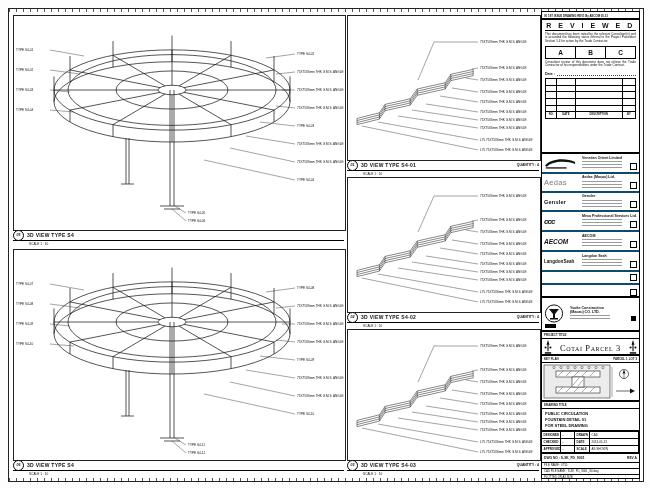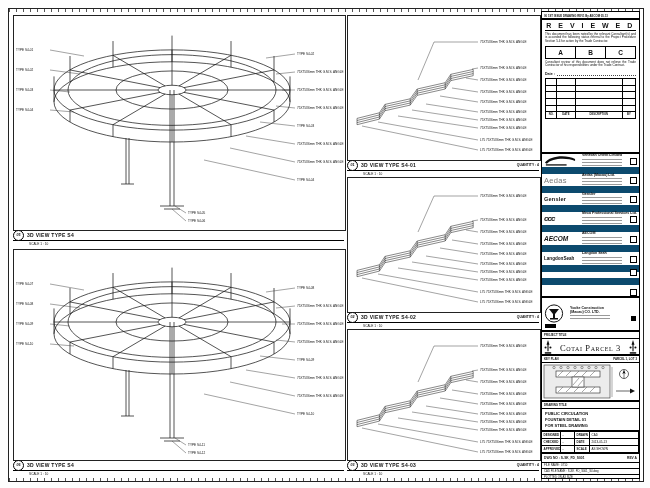--- a/index.html
+++ b/index.html
@@ -31,21 +31,21 @@
   .daterow{display:flex;align-items:flex-end;font-size:3.6px;margin-top:2.5px;gap:2px;}
   .daterow b{font-weight:bold;}
   .dline{flex:1;border-bottom:1px dotted #444;height:4px;}
   .rtbl{margin-top:2.5px;border:0.8px solid #000;}
   .rrow{display:flex;height:5.6px;border-top:0.6px solid #000;}
   .rrow:first-child{border-top:none;}
   .rrow i{display:block;border-left:0.6px solid #000;font-style:normal;font-size:2.7px;font-weight:bold;
     line-height:5.6px;text-align:center;overflow:hidden;}
   .rrow i:first-child{border-left:none;}
   .c1{width:12%;}.c2{width:20%;}.c3{width:54%;}.c4{width:14%;}
-  .crow{position:relative;border-bottom:7px solid #0c4a6e;display:flex;align-items:center;padding:1px 2px;box-sizing:border-box;}
+  .crow{position:relative;border-bottom:2px solid #0c4a6e;display:flex;align-items:center;padding:1px 2px;box-sizing:border-box;}
   .crow:last-child{border-bottom:none;}
   .clogo{width:36px;flex:0 0 auto;display:flex;align-items:center;justify-content:flex-start;overflow:hidden;}
   .cinfo{flex:1;padding-left:2px;}
   .cname{font-size:3.6px;font-weight:bold;line-height:1.1;}
   .addr{margin-top:1px;width:40px;height:8px;background:repeating-linear-gradient(#9a9a9a 0 1.1px,transparent 1.1px 3px);}
   .cbx{position:absolute;right:2px;bottom:2px;width:5px;height:5px;border:0.7px solid #000;background:#fff;}
   .lg-aedas{font-size:7.5px;color:#7a7a7a;letter-spacing:.3px;}
   .lg-gensler{font-size:5.6px;font-weight:bold;letter-spacing:.2px;}
   .lg-aecom{font-size:6.5px;font-weight:bold;font-style:italic;}
   .lg-ls{font-size:4.6px;font-weight:bold;}

